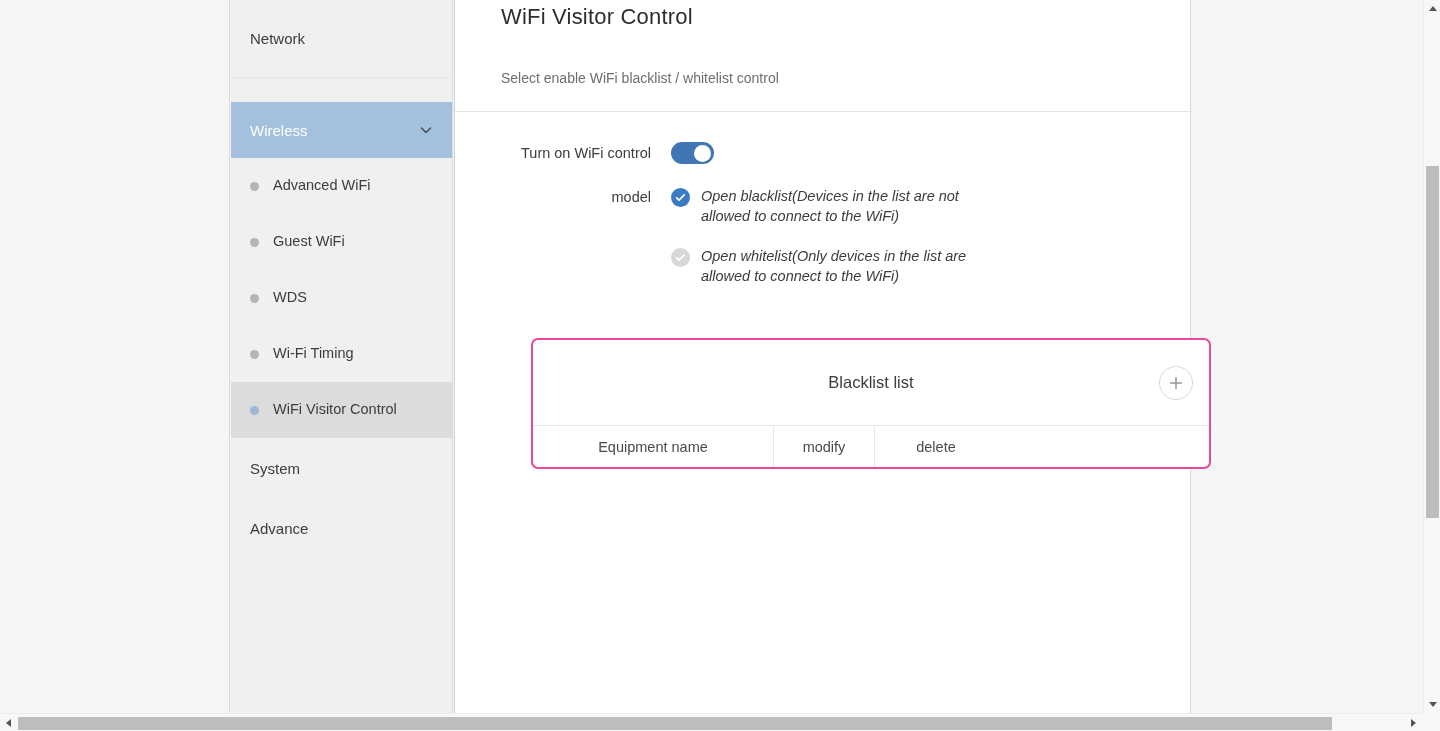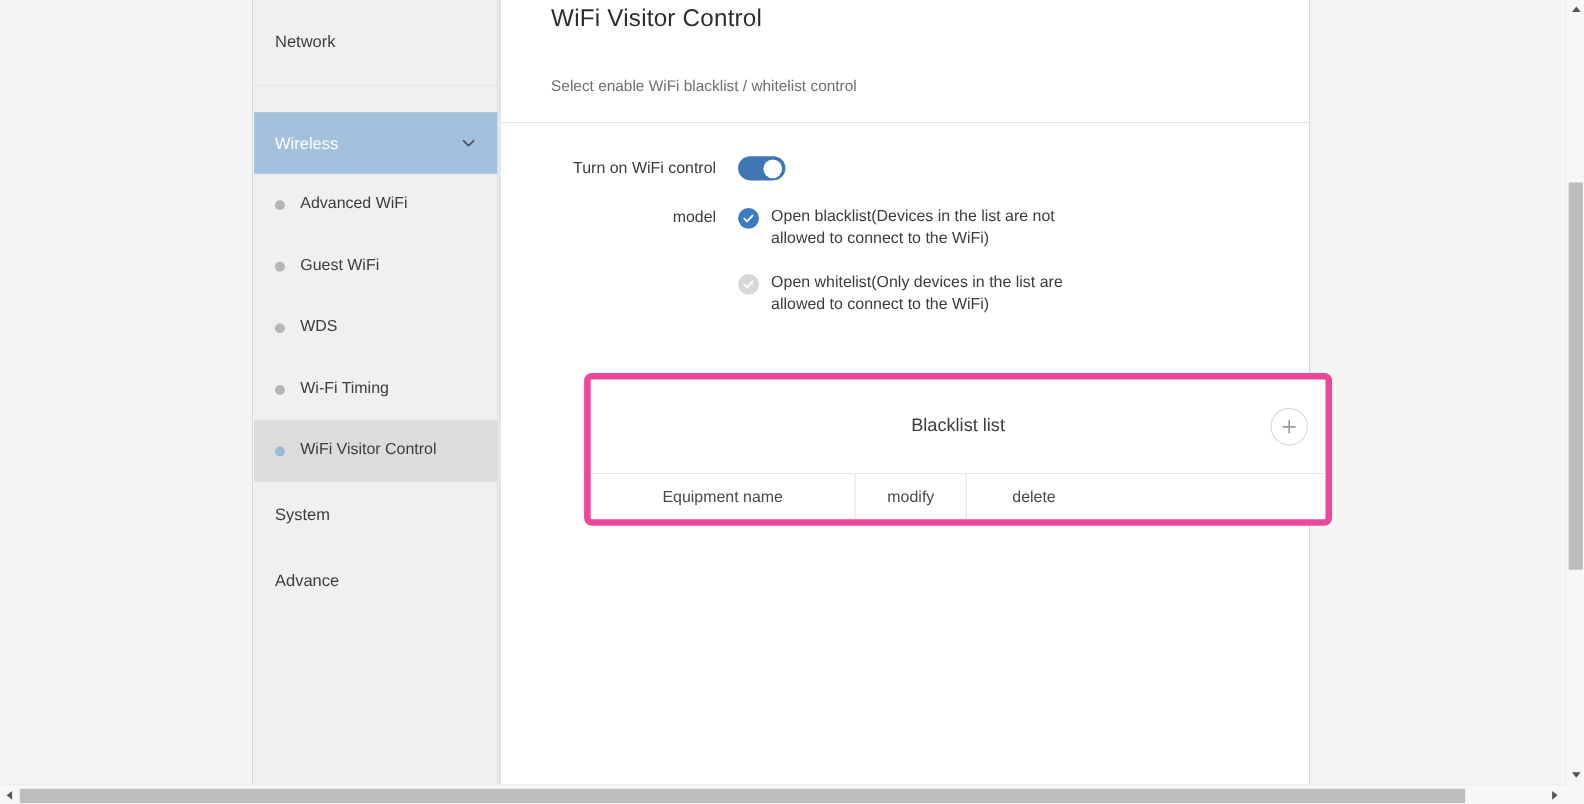--- a/index.html
+++ b/index.html
@@ -74,21 +74,21 @@
     margin-left: -46px;
   }
 
   
   .form-area { padding: 30px 0 0 46px; }
   .form-row { display: flex; align-items: flex-start; }
   .form-label {
     width: 170px; text-align: right; padding-right: 20px;
     font-size: 14.5px; color: #3c3c3c; line-height: 22px;
   }
-  .form-ctl { flex: 1; }
+  .form-ctl { flex: 1; font-style: italic; }
 
   
   .toggle {
     width: 43px; height: 22px; border-radius: 11px; background: #4176b4;
     position: relative; display: inline-block; cursor: pointer;
   }
   .toggle .knob {
     position: absolute; width: 17px; height: 17px; border-radius: 50%;
     background: #ffffff; top: 2.5px; right: 3px;
   }
@@ -103,21 +103,21 @@
   }
   .radio-mark.on { background: #3b7ac4; }
   .radio-mark svg { position: absolute; left: 3px; top: 3px; }
   .radio-text {
     font-size: 14.5px; color: #3c3c3c; line-height: 20px; max-width: 292px;
   }
 
   
   .card {
     margin: 34px 0 0 30px; width: 680px;
-    border: 6px solid #ec4899; border-radius: 7px; background: #fff;
+    border: 2px solid #ec4899; border-radius: 7px; background: #fff;
   }
   .card-head {
     height: 85px; display: flex; align-items: center; justify-content: center;
     position: relative;
   }
   .card-title { font-size: 16.5px; color: #3c3c3c; }
   .add-btn {
     position: absolute; right: 16px; top: 50%; transform: translateY(-50%);
     width: 34px; height: 34px; border-radius: 50%;
     border: 1px solid #dadada; background: #fff;

